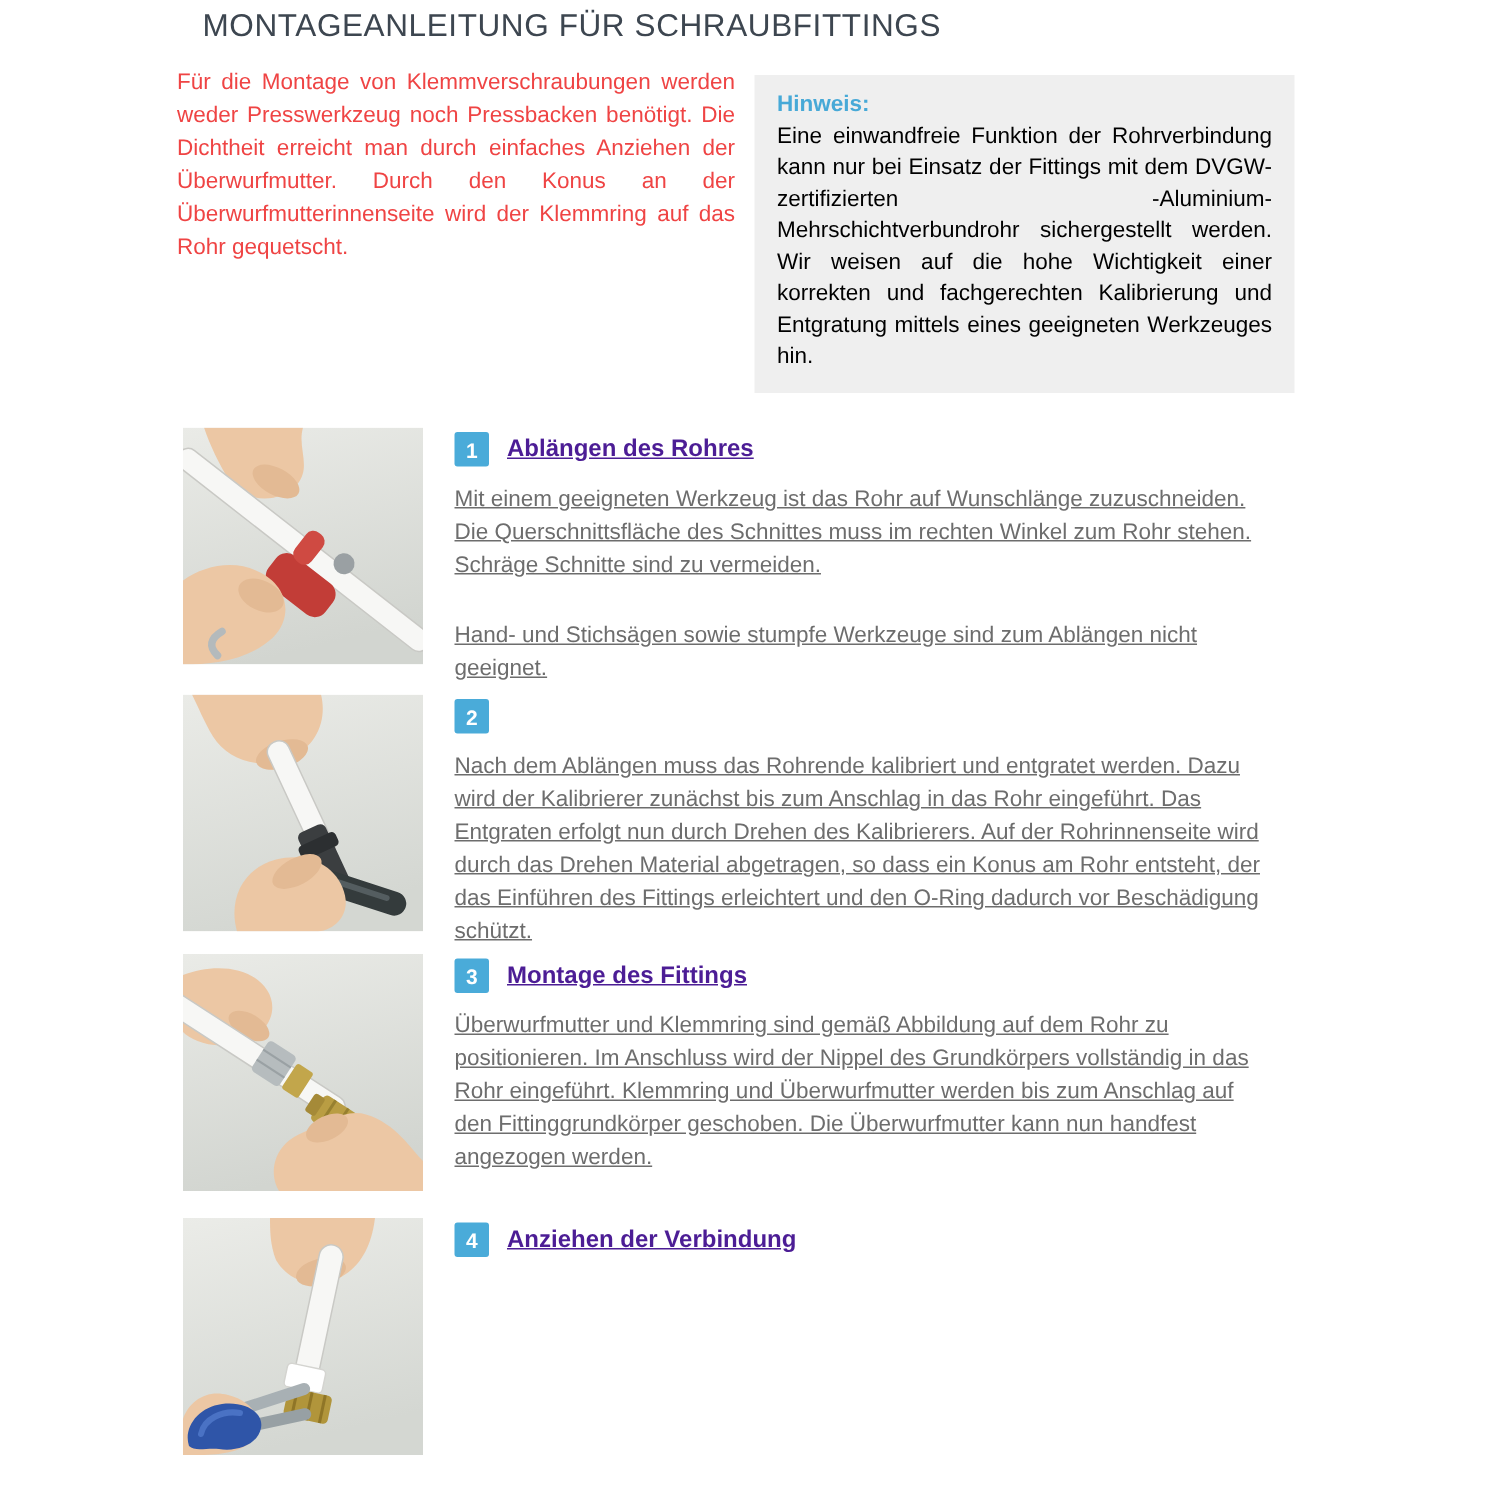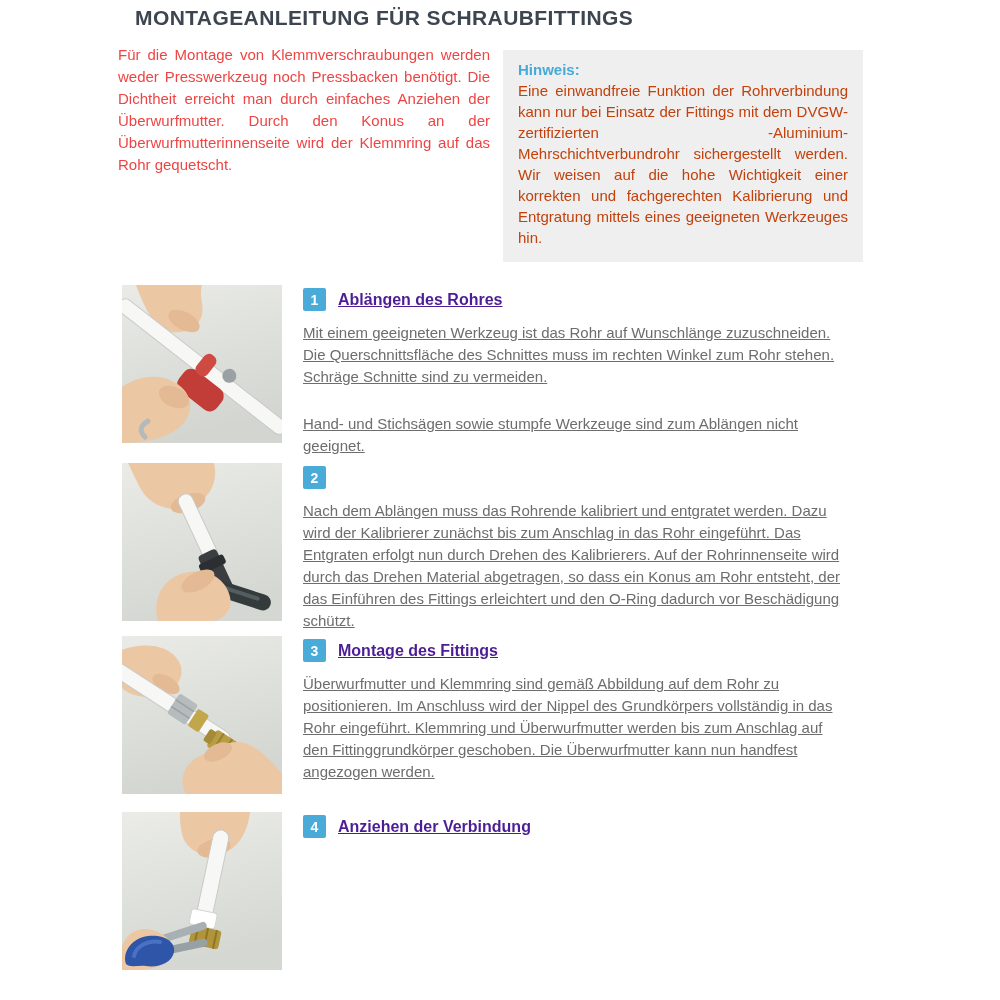--- a/index.html
+++ b/index.html
@@ -1,36 +1,36 @@
 <!DOCTYPE html>
 <html lang="de"><head>
 <meta charset="utf-8">
 <style>
   html,body{margin:0;padding:0;background:#ffffff;}
   body{font-family:"Liberation Sans","DejaVu Sans",sans-serif;}
   .page{position:relative;width:1000px;height:1000px;background:#ffffff;overflow:hidden;}
 
   .page-title{
     position:absolute;left:135px;top:6px;margin:0;
-    font-size:21px;font-weight:700;letter-spacing:.4px;
+    font-size:21px;font-weight:400;letter-spacing:.4px;
     color:#3d4650;white-space:nowrap;
   }
 
   .intro{
     position:absolute;left:118px;top:44px;width:372px;margin:0;
     font-size:15px;line-height:22px;color:#ef4444;
     text-align:justify;hyphens:auto;
   }
 
   .notice{
     position:absolute;left:503px;top:50px;width:330px;min-height:118px;
     background:#efefef;padding:11px 15px 14px 15px;
   }
   .notice-label{font-size:15px;font-weight:700;color:#47a9d7;margin-bottom:2px;}
-  .notice-text{font-size:15px;line-height:21px;color:#c2410c;text-align:justify;hyphens:auto;}
+  .notice-text{font-size:15px;line-height:21px;color:#000000;text-align:justify;hyphens:auto;}
 
   .step{position:absolute;left:122px;width:726px;display:flex;gap:21px;}
   .step-1{top:285px;}
   .step-2{top:463px;}
   .step-3{top:636px;}
   .step-4{top:812px;}
 
   .photo{flex:0 0 160px;width:160px;height:158px;margin:0;overflow:hidden;}
   .photo svg{display:block;width:160px;height:158px;}
 

